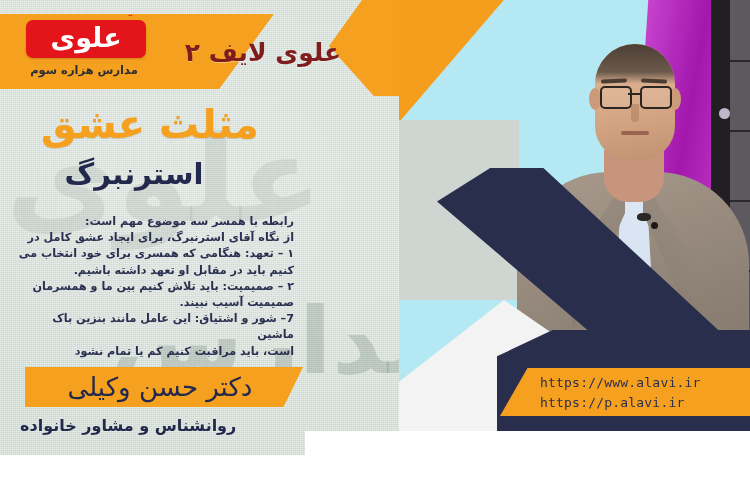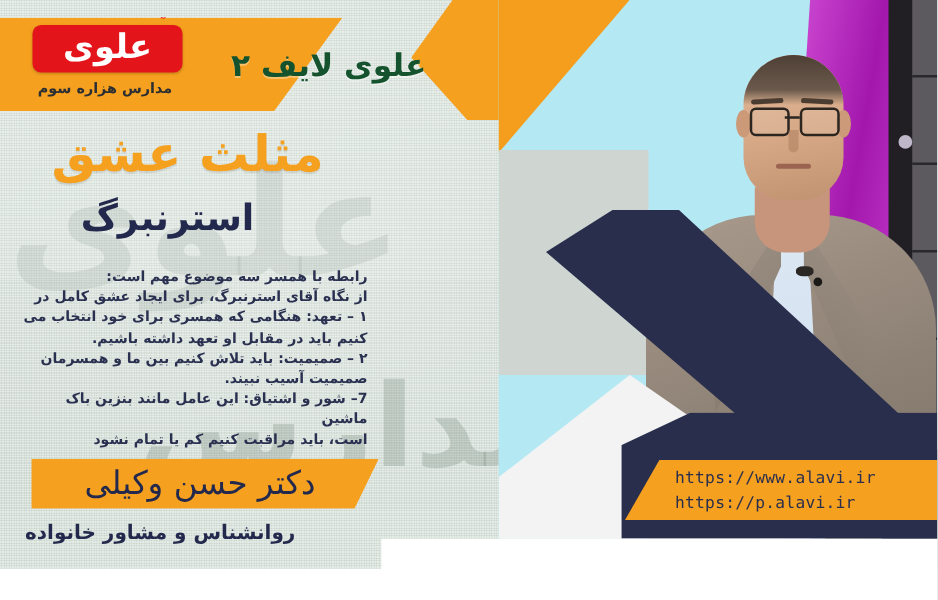--- a/index.html
+++ b/index.html
@@ -48,21 +48,21 @@
     clip-path:polygon(0 0, 100% 0, 80% 100%, 0 100%);
   }
   .header-chevron{
     position:absolute;left:329px;top:0px;width:118px;height:96px;
     background:#f5a01e;
     clip-path:polygon(28% 0, 100% 0, 100% 100%, 38% 100%, 0 48%);
   }
   .show-title{
     position:absolute;left:178px;top:38px;width:170px;
     text-align:center;
-    font-size:25px;font-weight:bold;color:#14532d;
+    font-size:25px;font-weight:bold;color:#7f1d1d;
     letter-spacing:0px;
     text-shadow:0 1px 0 rgba(255,255,255,.35);
   }
 
   
   .logo{
     position:absolute;left:22px;top:20px;width:124px;height:64px;
     text-align:center;
   }
   .logo-badge{

